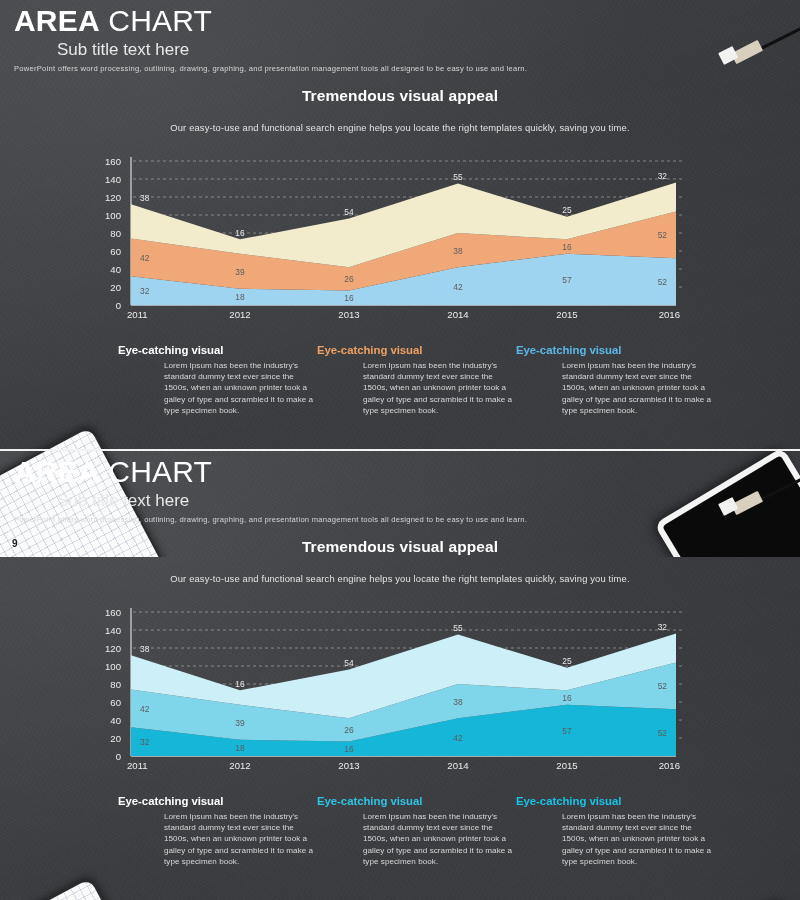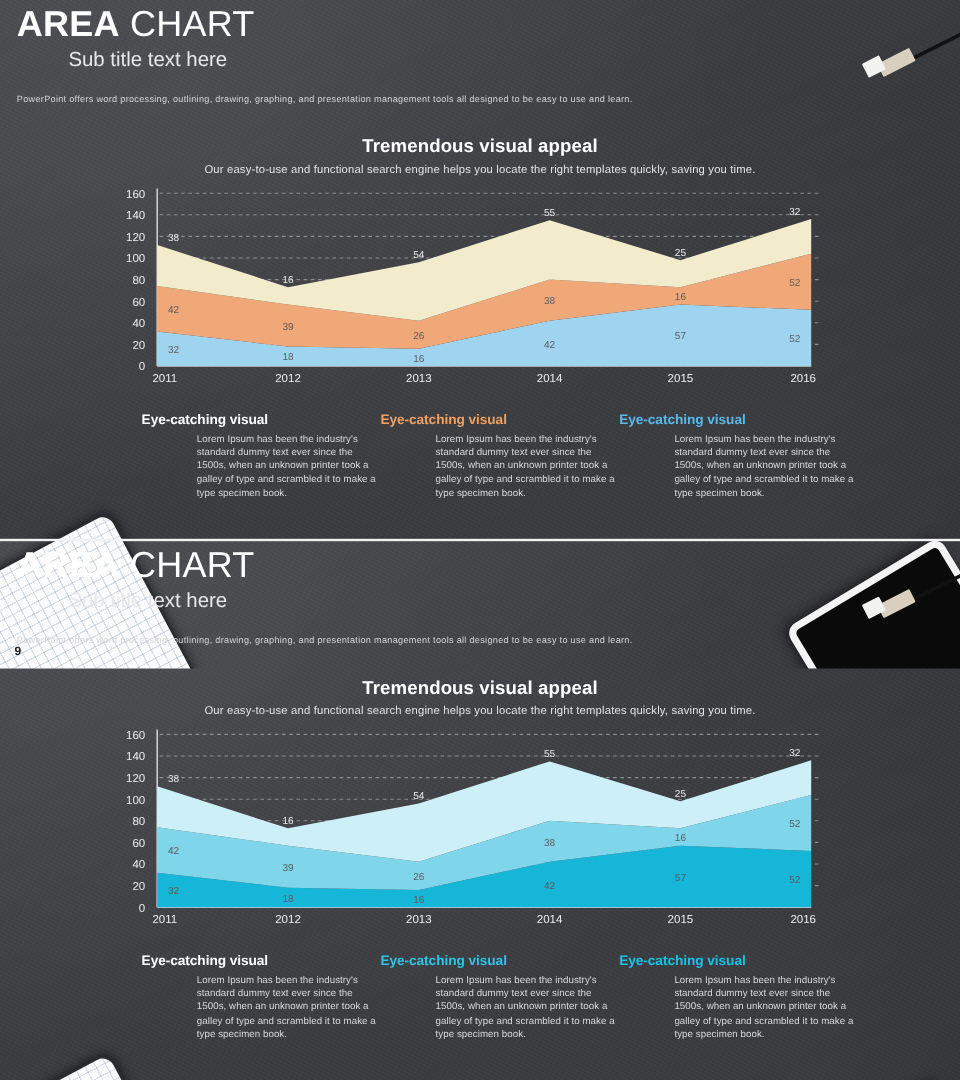--- a/index.html
+++ b/index.html
@@ -25,26 +25,26 @@
   .slide.s1 { top:0; }
   .slide.s2 { top:451px; }
   .gap { position:absolute; left:0; top:449px; width:800px; height:2px; background:#f2f2f2; z-index:40; }
 
   
   .hdr { position:absolute; left:14px; top:4px; z-index:6; }
   .title { font-size:30px; line-height:34px; color:#fff; letter-spacing:.2px; white-space:nowrap; }
   .title b { font-weight:bold; }
   .title span { font-weight:300; }
   .subtitle { font-size:17px; line-height:22px; color:#e8e8e8; font-weight:300; margin-top:1px;margin-left:43px; }
-  .tagline { font-size:7.6px; line-height:11px; color:#d6d6d6; margin-top:16px; letter-spacing:.25px; white-space:nowrap; }
-
-  
-  .chart-head { position:absolute; left:0; top:114px; width:800px; text-align:center; z-index:6; }
+  .tagline { font-size:7.6px; line-height:11px; color:#d6d6d6; margin-top:2px; letter-spacing:.25px; white-space:nowrap; }
+
+  
+  .chart-head { position:absolute; left:0; top:87px; width:800px; text-align:center; z-index:6; }
   .chart-title { font-size:15.5px; font-weight:bold; color:#ffffff; letter-spacing:.1px; }
-  .chart-sub { font-size:9.4px; color:#e4e4e4; margin-top:3px; letter-spacing:.15px; }
+  .chart-sub { font-size:9.4px; color:#e4e4e4; margin-top:17px; letter-spacing:.15px; }
 
   .chart-wrap { position:absolute; left:0; top:155px; width:800px; height:170px; z-index:5; }
   .chart-svg { display:block; }
 
   
   .cards { position:absolute; left:118px; top:344px; width:600px; display:flex; z-index:6;align-items:flex-end; }
   .card { width:196px; margin-right:3px; }
   .card:last-child { margin-right:0; }
   .card-h { font-size:11.4px; font-weight:bold; margin-bottom:4px; letter-spacing:-.05px; }
   .card-p { font-size:8.1px; line-height:11.2px; color:#d9d9d9; letter-spacing:.05px;padding-left:46px; }

